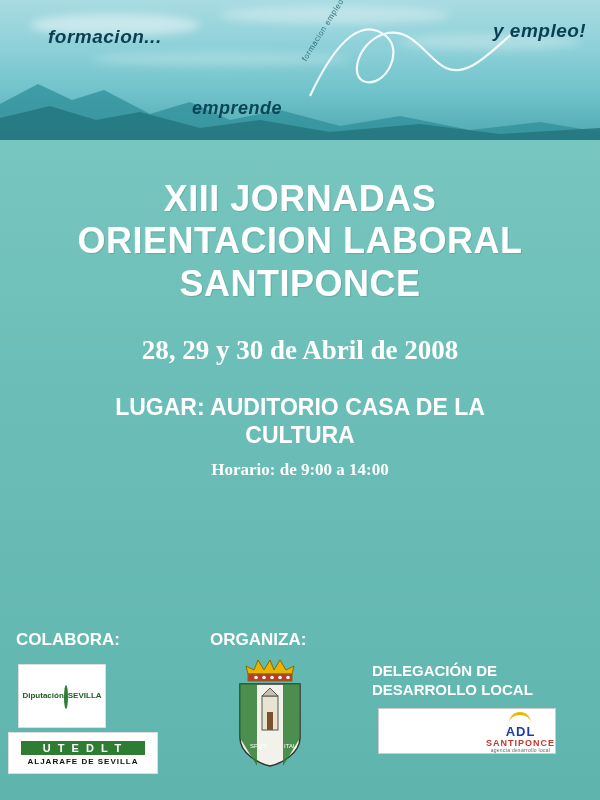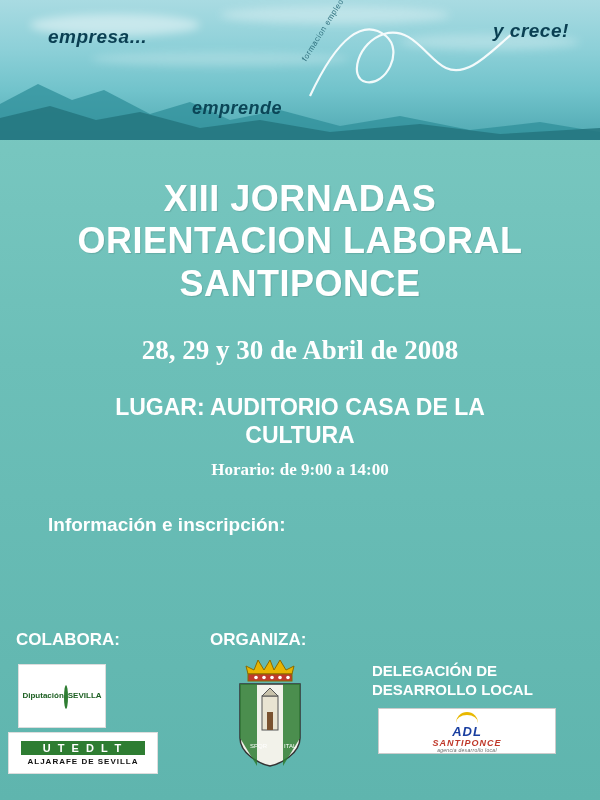--- a/index.html
+++ b/index.html
@@ -195,21 +195,21 @@
     left: 228px; top: 32px;
     width: 84px; height: 118px;
   }
 
   .logo-adl {
     position: absolute;
     left: 378px; top: 88px;
     width: 176px; height: 44px;
     background:#ffffff;
     border:1px solid #cccccc;
-    display:flex; align-items:center; justify-content:center;font-style:italic;
+    display:flex; align-items:center; justify-content:flex-end;
   }
   .adl-inner { text-align:center; line-height:1.05; }
   .adl-main { font-size:13px; font-weight:bold; color:#1a3fa0; letter-spacing:1px; }
   .adl-sub  { font-size:9px;  font-weight:bold; color:#c0392b; letter-spacing:1px;}
   .adl-tiny { font-size:5px;  color:#666666; letter-spacing:.3px;}
   .adl-arc {
     display:inline-block; width:22px; height:10px;
     border-top:3px solid #e8b800; border-radius:11px 11px 0 0;
     vertical-align:bottom;
   }
@@ -231,43 +231,42 @@
       <path d="M0,70 L0,34 L38,14 L72,30 L104,20 L150,44 L190,32 L230,50 L280,40 L340,56 L400,46 L470,60 L540,52 L600,62 L600,70 Z" fill="#2f8f9a" opacity="0.75"></path>
       <path d="M0,70 L0,48 L50,36 L96,50 L140,42 L200,58 L260,50 L330,62 L420,54 L500,64 L600,58 L600,70 Z" fill="#24757f" opacity="0.85"></path>
     </svg>
 
     <svg class="squiggle" viewBox="0 0 220 96">
       <path d="M10,84 C38,24 64,6 86,24 C104,39 86,74 66,70 C48,66 58,30 84,22 C112,13 128,48 146,56 C168,66 190,40 212,22" fill="none" stroke="#ffffff" stroke-width="2.2" opacity="0.9"></path>
     </svg>
 
     <div class="mini-text">formacion  empleo  empresa</div>
 
-    <div class="banner-text bt-activate">empresa...</div>
+    <div class="banner-text bt-activate">formacion...</div>
     <div class="banner-text bt-emprende">emprende</div>
-    <div class="banner-text bt-crece">y crece!</div>
+    <div class="banner-text bt-crece">y empleo!</div>
   </div>
 
   <div class="content">
     <div class="title">
       <div>XIII JORNADAS</div>
       <div>ORIENTACION LABORAL</div>
       <div>SANTIPONCE</div>
     </div>
 
     <div class="dates">28, 29 y 30 de Abril de 2008</div>
 
     <div class="place">
       <div>LUGAR: AUDITORIO CASA DE LA</div>
       <div>CULTURA</div>
     </div>
 
     <div class="schedule">Horario: de 9:00 a 14:00</div>
 
     <div class="info">
-      <div class="info-line1">Información  e inscripción:</div>
     </div>
   </div>
 
   <div class="logos">
 
     <div class="lbl lbl-colabora">COLABORA:</div>
     <div class="lbl lbl-organiza">ORGANIZA:</div>
     <div class="lbl lbl-deleg">DELEGACIÓN DE
 DESARROLLO LOCAL</div>
 

